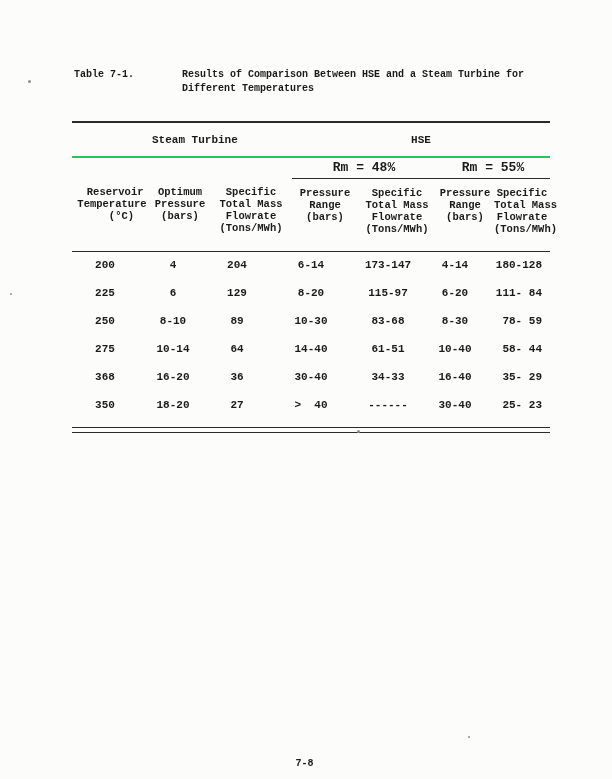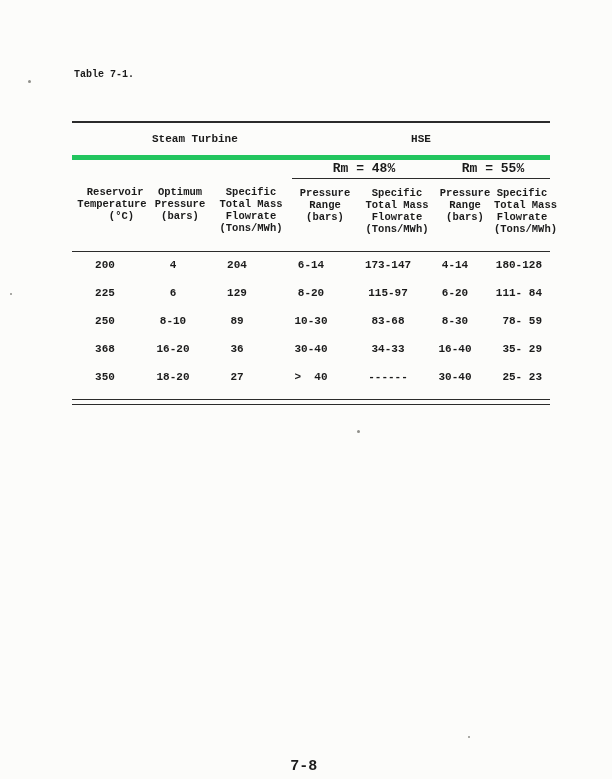--- a/index.html
+++ b/index.html
@@ -29,21 +29,21 @@
   table.cmp {
     position: absolute; left: 72px; top: 121px;
     width: 478px;
     border-collapse: collapse; table-layout: fixed;
     color: #1b1b1b;
   }
   table.cmp th, table.cmp td { font-weight: 700; white-space: pre; }
   
   tr.group-row th {
     border-top: 2px solid #2b2b2b;
-    border-bottom: 5px solid #22c55e;
+    border-bottom: 2px solid #22c55e;
     height: 35px; vertical-align: middle;
     font-size: 11px;
   }
   th.g-steam { text-align: left; padding-left: 2px; }
   th.g-hse   { text-align: center; }
   
   tr.rm-row th { height: 21px; vertical-align: middle; font-size: 13px; }
   tr.rm-row th.rm { border-bottom: 1px solid #2b2b2b; text-align: center; }
   
   tr.col-row th {
@@ -65,36 +65,38 @@
   tbody td.c5 { padding-right: 16px; }
   tbody td.c6 { padding-right: 18px; }
   tbody td.c7 { text-align: right; padding-right: 8px; }
   
   tfoot td.rule1 { height: 8px; border-bottom: 1.5px solid #2b2b2b; }
   tfoot td.rule2 { height: 5px; border-bottom: 1.5px solid #2b2b2b; }
   
   .page-number {
     position: absolute; left: 50%; top: 758px;
     transform: translateX(-58%);
-    font-size: 15px; font-weight: 700;
+    font-size: 10px; font-weight: 700;
   }
   
   .speck { position: absolute; background: #8f8f8a; border-radius: 50%; }
   .speck.s1 { left: 28px;  top: 80px;  width: 3px; height: 3px; }
   .speck.s2 { left: 10px;  top: 293px; width: 2px; height: 2px; }
   .speck.s3 { left: 357px; top: 430px; width: 3px; height: 3px; }
   .speck.s4 { left: 468px; top: 736px; width: 2px; height: 2px; }
 </style>
 </head>
 <body>
 
 <div class="page">
 
   <div class="caption">
     <span class="label">Table 7-1.</span>
+    <span class="text">Results of Comparison Between HSE and a Steam Turbine for
+Different Temperatures</span>
   </div>
 
   <table class="cmp">
     <colgroup>
       <col style="width:78px">
         <col style="width:58px">
         <col style="width:84px">
       <col style="width:64px">
         <col style="width:80px">
         <col style="width:56px">
@@ -160,20 +162,29 @@
       <tr>
         <td class="c1">250</td>
         <td class="c2">8-10</td>
         <td class="c3">89</td>
         <td class="c4">10-30</td>
         <td class="c5">83-68</td>
         <td class="c6">8-30</td>
         <td class="c7">78- 59</td>
       </tr>
       <tr>
+        <td class="c1">275</td>
+        <td class="c2">10-14</td>
+        <td class="c3">64</td>
+        <td class="c4">14-40</td>
+        <td class="c5">61-51</td>
+        <td class="c6">10-40</td>
+        <td class="c7">58- 44</td>
+      </tr>
+      <tr>
         <td class="c1">368</td>
         <td class="c2">16-20</td>
         <td class="c3">36</td>
         <td class="c4">30-40</td>
         <td class="c5">34-33</td>
         <td class="c6">16-40</td>
         <td class="c7">35- 29</td>
       </tr>
       <tr>
         <td class="c1">350</td>

